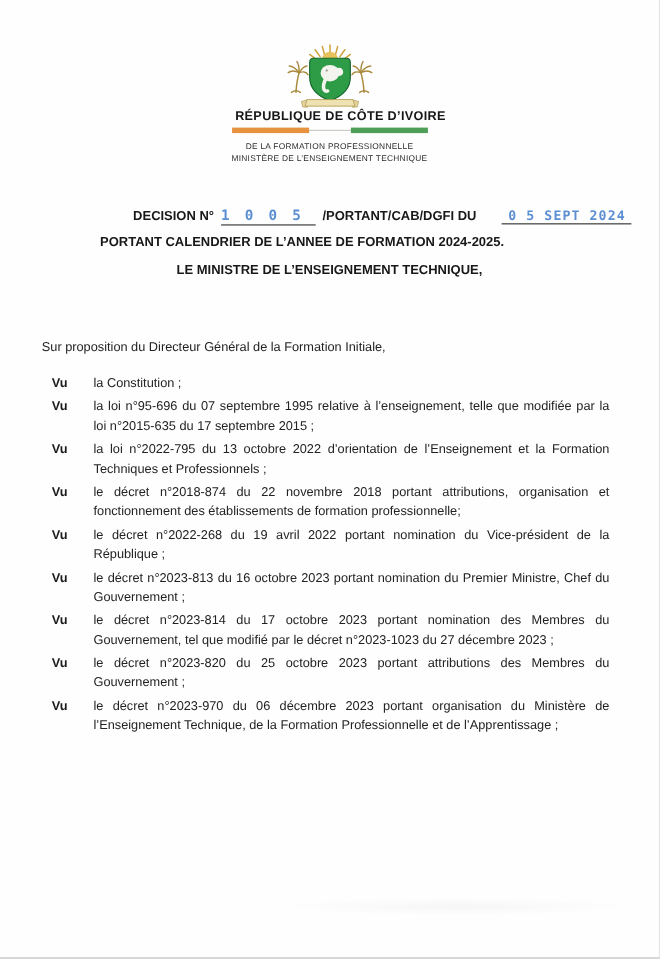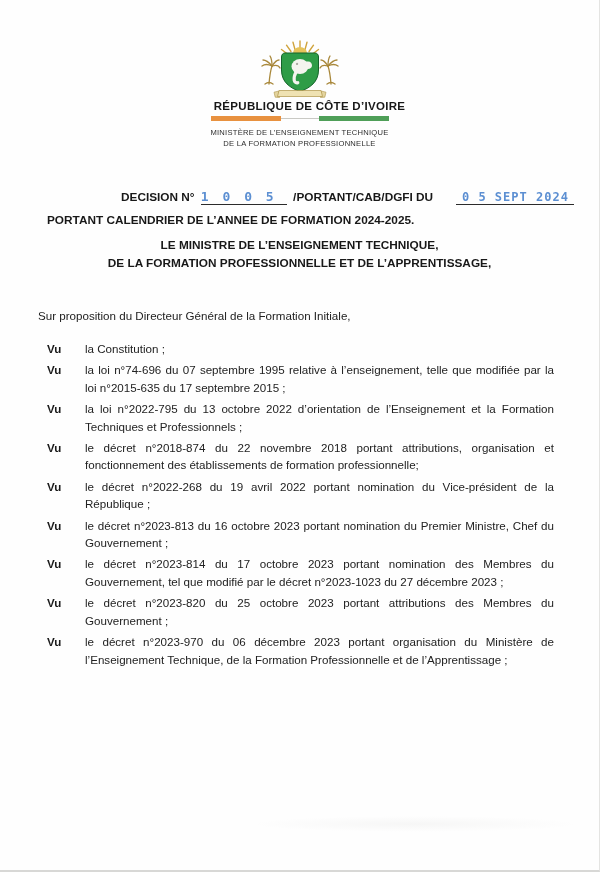--- a/index.html
+++ b/index.html
@@ -105,21 +105,21 @@
   .stamp-date {
     display: inline-block;
     min-width: 118px;
     text-align: center;
     border-bottom: 1.6px solid #2b2b2b;
     letter-spacing: 1px;
     font-size: 12px;
     line-height: 1.1;
     margin-left: 20px;
   }
-  .decision-line2 { margin-top: 4px; }
+  .decision-line2 { margin-top: 4px; margin-left: 44px; }
   .minister-heading {
     position: absolute;
     top: 236px;
     left: 0;
     width: 100%;
     text-align: center;
     font-weight: bold;
     font-size: 11.8px;
     line-height: 18px;
     color: #181818;
@@ -233,51 +233,50 @@
 
   <div class="republic">RÉPUBLIQUE DE CÔTE D’IVOIRE</div>
 
   <div class="flagbar">
     <div class="mid-line"></div>
     <div class="orange"></div>
     <div class="green"></div>
   </div>
 
   <div class="ministry">
+    <div>DE LA FORMATION PROFESSIONNELLE</div>
     <div>MINISTÈRE DE L’ENSEIGNEMENT TECHNIQUE</div>
-    <div>DE LA FORMATION PROFESSIONNELLE</div>
   </div>
 
   <div class="decision-block">
     <div class="decision-line1">
       <span>DECISION N°</span>
       <span class="stamp stamp-number">1 0 0 5</span>
       <span>/PORTANT/CAB/DGFI DU</span>
       <span class="stamp stamp-date">0 5 SEPT 2024</span>
     </div>
     <div class="decision-line2">PORTANT CALENDRIER DE L’ANNEE DE FORMATION 2024-2025.</div>
   </div>
 
   <div class="minister-heading">
     <div>LE MINISTRE DE L’ENSEIGNEMENT TECHNIQUE,</div>
-    <div>DE LA FORMATION PROFESSIONNELLE ET DE L’APPRENTISSAGE,</div>
   </div>
 
   <div class="proposition">Sur proposition du Directeur Général de la Formation Initiale,</div>
 
   <div class="vu-list">
 
       <div class="vu-item">
         <span class="vu-label">Vu</span>
         <span class="vu-text">la Constitution ;</span>
       </div>
 
       <div class="vu-item">
         <span class="vu-label">Vu</span>
-        <span class="vu-text">la loi n°74-696 du 07 septembre 1995 relative à l’enseignement, telle que modifiée par la loi n°2015-635 du 17 septembre 2015 ;</span>
+        <span class="vu-text">la loi n°95-696 du 07 septembre 1995 relative à l’enseignement, telle que modifiée par la loi n°2015-635 du 17 septembre 2015 ;</span>
       </div>
 
       <div class="vu-item">
         <span class="vu-label">Vu</span>
         <span class="vu-text">la loi n°2022-795 du 13 octobre 2022 d’orientation de l’Enseignement et la Formation Techniques et Professionnels ;</span>
       </div>
 
       <div class="vu-item">
         <span class="vu-label">Vu</span>
         <span class="vu-text">le décret n°2018-874 du 22 novembre 2018 portant attributions, organisation et fonctionnement des établissements de formation professionnelle;</span>

